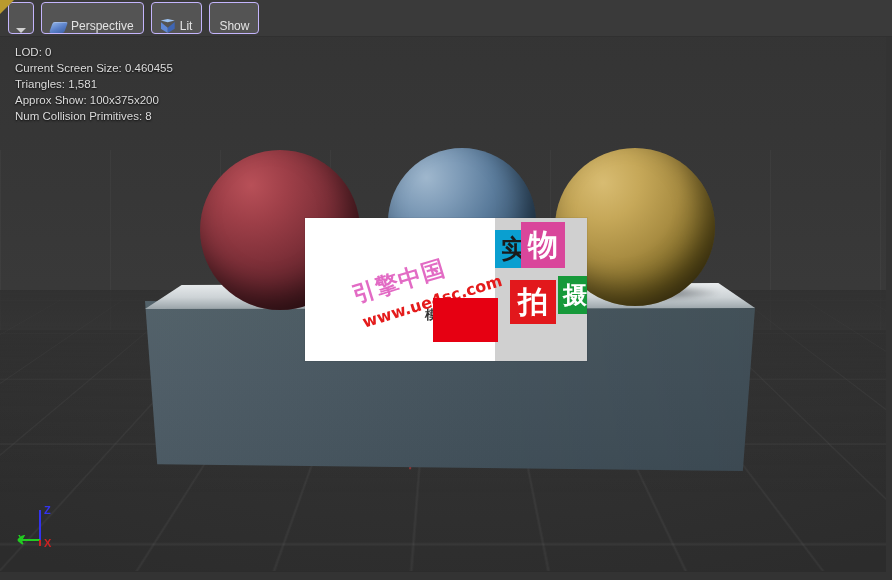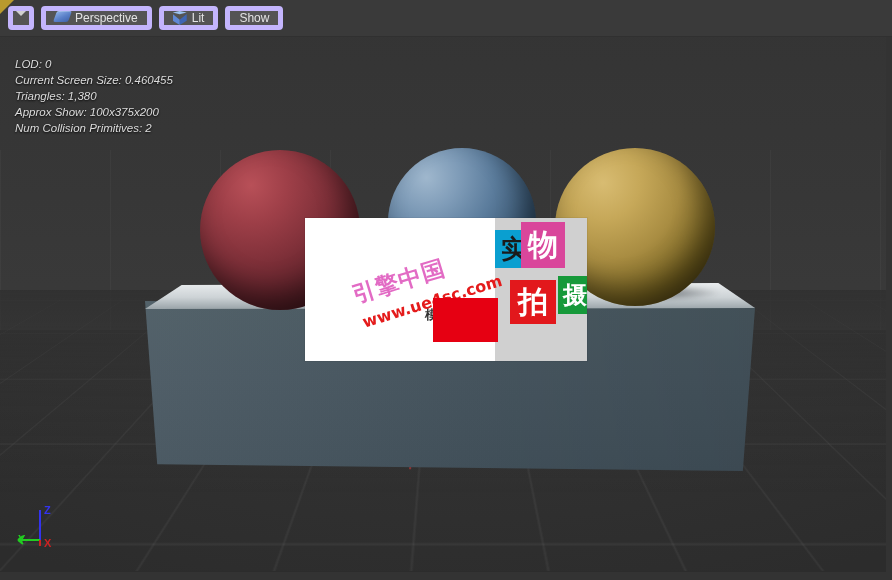--- a/index.html
+++ b/index.html
@@ -129,29 +129,28 @@
     position: absolute;
     height: 16px;
     border-radius: 50%;
     background: radial-gradient(ellipse at center, rgba(20,25,30,.55) 0%, rgba(20,25,30,0) 72%);
     filter: blur(2px);
   }
 
   
   #stats {
     position: absolute;
-    left: 15px; top: 56px;
+    left: 15px; top: 44px;
     z-index: 40;
     color: #dcdcdc;
     font-size: 11.5px;
     line-height: 16px;
     text-shadow: 0 1px 2px rgba(0,0,0,.9);
     white-space: nowrap;
     user-select: none;
-    font-style: italic;
   }
   #stats .row { display: block; }
 
   
   #toolbar {
     position: absolute;
     left: 0; top: 0;
     width: 892px; height: 37px;
     background: #3a3a3a;
     border-bottom: 1px solid #303030;
@@ -164,26 +163,26 @@
   }
   .corner-flag {
     position: absolute;
     left: 0; top: 0;
     width: 0; height: 0;
     border-left: 14px solid #b99a2e;
     border-bottom: 14px solid transparent;
     z-index: 61;
   }
   .tb-btn {
-    height: 24px;
+    height: 32px;
     background: #545454;
-    border: 5px solid #c4b5fd;
+    border: 1px solid #c4b5fd;
     border-radius: 4px;
     display: flex;
-    align-items: flex-start;
+    align-items: flex-end;
     gap: 5px;
     padding: 0 9px;
     color: #e3e3e3;
     font-size: 12px;
     cursor: pointer;
     user-select: none;
     box-sizing: border-box;
   }
   .tb-btn.arrow-only { width: 26px; padding: 0; justify-content: center; }
   .caret {
@@ -343,23 +342,23 @@
     </div>
 
     <div class="sphere sphere-red"></div>
     <div class="sphere sphere-blue"></div>
     <div class="sphere sphere-gold"></div>
   </div>
 
   <div id="stats">
     <span class="row">LOD:  0</span>
     <span class="row">Current Screen Size:  0.460455</span>
-    <span class="row">Triangles:  1,380</span>
+    <span class="row">Triangles:  1,581</span>
     <span class="row">Approx Show: 100x375x200</span>
-    <span class="row">Num Collision Primitives:  2</span>
+    <span class="row">Num Collision Primitives:  8</span>
   </div>
 
   <div class="corner-flag"></div>
   <div id="toolbar">
 
     <div class="tb-btn arrow-only">
       <span class="caret"></span>
     </div>
 
     <div class="tb-btn">

